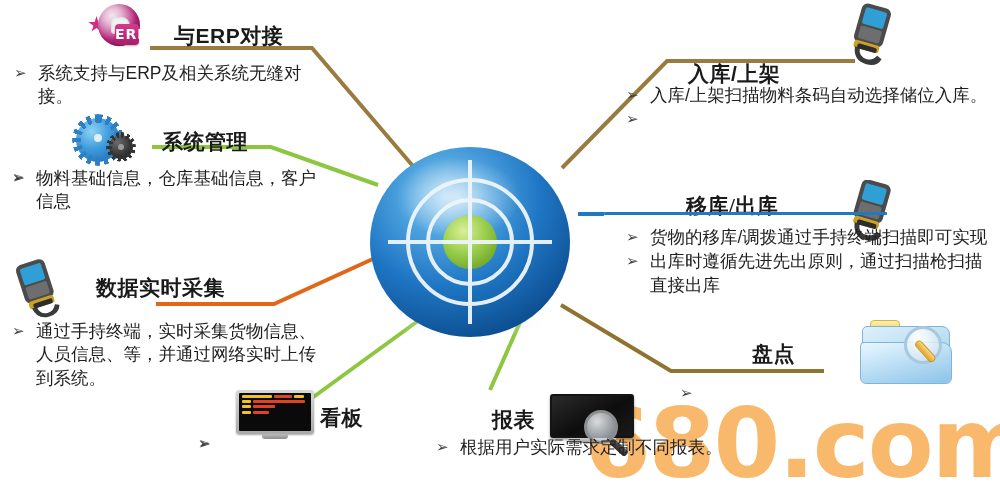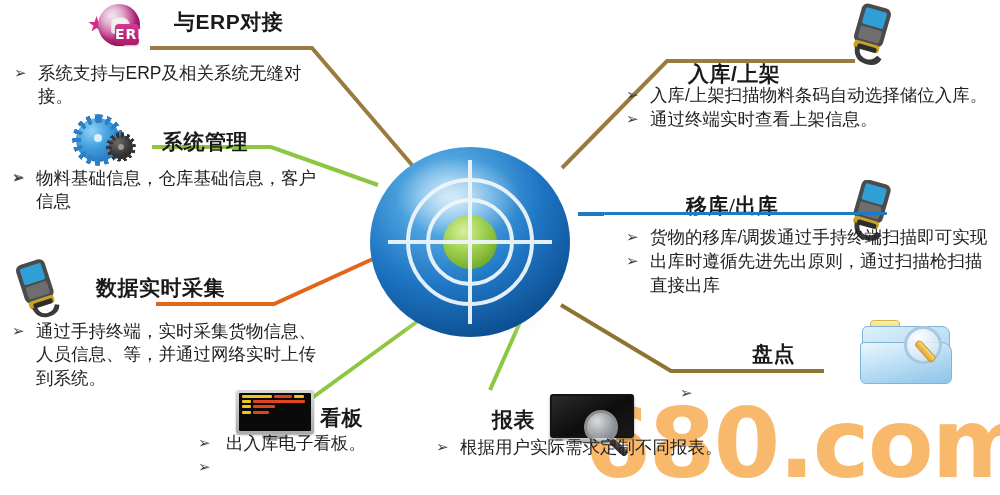--- a/index.html
+++ b/index.html
@@ -241,21 +241,21 @@
       </g>
     </svg>
   </div>
 
   <div class="block" style="left:88px;top:2px;">
     <div class="icon erp-wrap" style="left:0;top:0;position:absolute;">
       <div class="erp-star"></div>
       <div class="erp-ball"></div>
       <div class="erp-tag">ERP</div>
     </div>
-    <div class="title" style="position:absolute;left:86px;top:6px;">与ERP对接</div>
+    <div class="title" style="position:absolute;left:86px;top:20px;">与ERP对接</div>
   </div>
   <ul class="bullets" style="position:absolute;left:12px;top:62px;width:300px;">
     <li>
       <span class="arw">➢</span>
       <span>系统支持与ERP及相关系统无缝对接。</span>
     </li>
   </ul>
 
   <div class="block" style="left:76px;top:118px;">
     <div class="icon" style="left:0;top:0;position:absolute;width:62px;height:50px;">
@@ -319,21 +319,20 @@
           </div>
         </div>
       </div>
       <div class="kb-stand"></div>
     </div>
     <div class="title" style="position:absolute;left:84px;top:14px;">看板</div>
   </div>
   <ul class="bullets narrow" style="position:absolute;left:196px;top:432px;width:300px;">
     <li>
       <span class="arw">➢</span>
-      <span>出入库电子看板。</span>
     </li>
     <li>
       <span class="arw">➢</span>
     </li>
   </ul>
 
   <div class="block" style="left:492px;top:394px;">
     <div class="title" style="position:absolute;left:0px;top:12px;">报表</div>
     <div class="icon report" style="left:54px;top:0;position:absolute;">
       <div class="rp-screen"></div>
@@ -366,21 +365,20 @@
       </svg>
     </div>
   </div>
   <ul class="bullets" style="position:absolute;left:624px;top:84px;width:372px;">
     <li>
       <span class="arw">➢</span>
       <span>入库/上架扫描物料条码自动选择储位入库。</span>
     </li>
     <li>
       <span class="arw">➢</span>
-      <span>通过终端实时查看上架信息。</span>
     </li>
   </ul>
 
   <div class="block" style="left:686px;top:180px;">
     <div class="title" style="position:absolute;left:0px;top:12px;font-family:Liberation Serif, serif;">移库/出库</div>
     <div class="icon pda" style="left:152px;top:0;position:absolute;">
       <svg width="70" height="66" viewBox="0 0 70 66">
         <g transform="rotate(16 35 33)">
           <rect x="16" y="2" width="30" height="40" rx="6" fill="#4b4b4b"></rect>
           <rect x="20" y="6" width="22" height="17" rx="2" fill="#2f9fd6"></rect>

